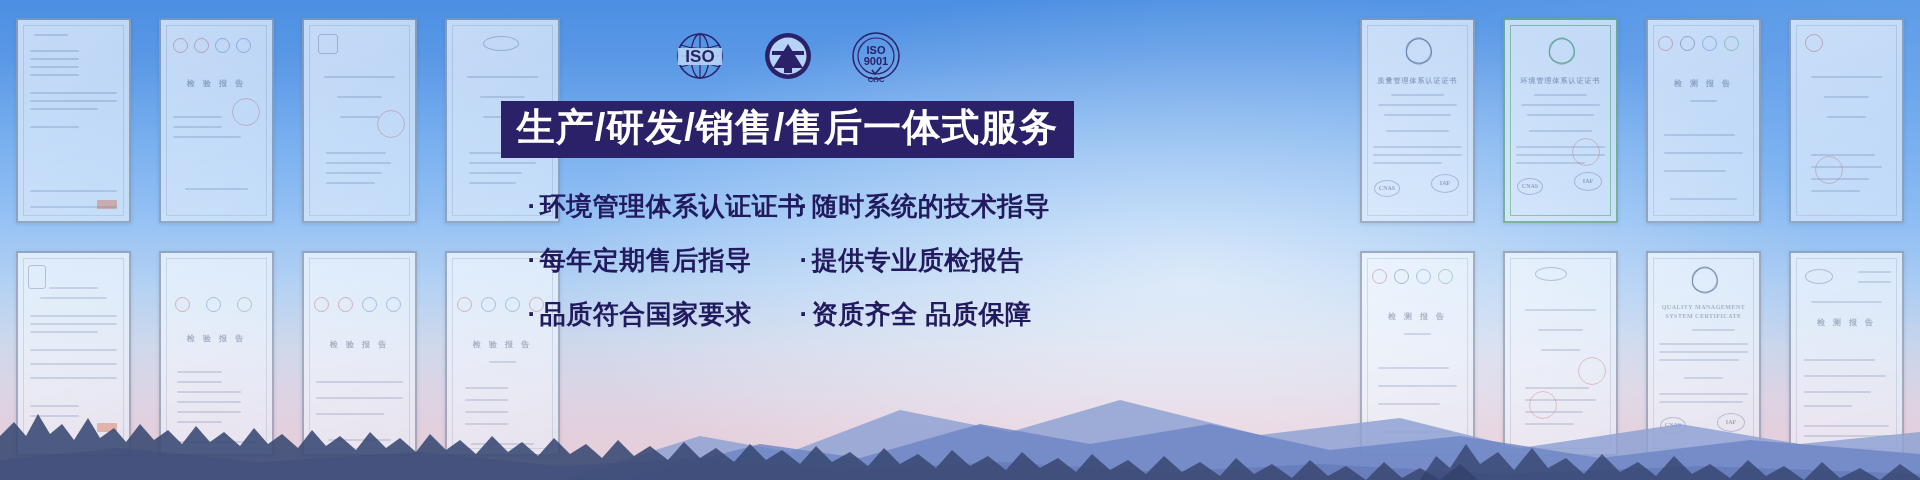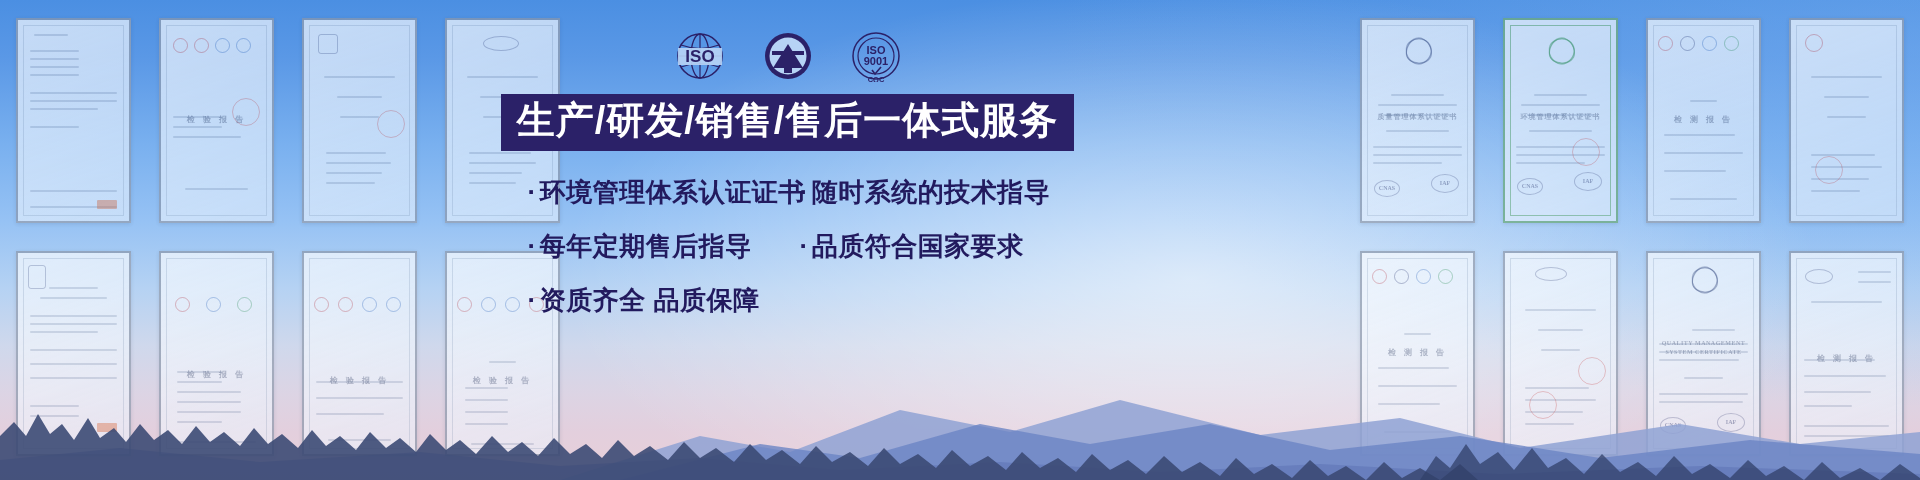--- a/index.html
+++ b/index.html
@@ -55,21 +55,20 @@
     position:absolute;left:5px;top:5px;right:5px;bottom:5px;
     border:1px solid rgba(120,140,170,.28);
   }
   .c-row{position:absolute;left:11%;right:11%;height:2px;background:rgba(70,90,130,.22);border-radius:1px;}
   .c-row.short{right:45%;}
   .c-row.mid{right:28%;}
   .c-head{
     position:absolute;left:0;right:0;text-align:center;
     font-size:8px;letter-spacing:3px;color:rgba(45,60,95,.42);
     font-weight:700;
-    margin-top:36px;
   }
   .c-logos{position:absolute;display:flex;gap:6px;align-items:center;}
   .c-logo{width:13px;height:13px;border-radius:50%;border:1.6px solid rgba(190,70,80,.45);}
   .c-logo.blue{border-color:rgba(60,110,190,.45);}
   .c-logo.green{border-color:rgba(60,150,95,.45);}
   .c-logo.navy{border-color:rgba(45,55,110,.4);}
   .c-seal{
     position:absolute;width:26px;height:26px;border-radius:50%;
     border:1.6px solid rgba(60,70,120,.32);
   }
@@ -94,20 +93,21 @@
 
   
   #mountains{position:absolute;left:0;bottom:0;width:1920px;height:140px;pointer-events:none;}
   #trees{position:absolute;left:0;bottom:0;width:1920px;height:96px;pointer-events:none;}
 
   
   #center{
     position:absolute;left:495px;top:0;width:585px;height:480px;
     display:flex;flex-direction:column;align-items:center;
     pointer-events:none;
+    gap:7px;
   }
   #badges{
     display:flex;gap:36px;align-items:center;justify-content:center;
     margin-top:30px;height:52px;
   }
   .badge{position:relative;width:52px;height:52px;color:#2b2168;}
 
   #main-title{
     margin-top:14px;
     font-size:60px;line-height:1.05;font-weight:900;
@@ -474,20 +474,23 @@
       <div class="feature">
         <span class="dot">·</span><span>环境管理体系认证证书</span>
       </div>
       <div class="feature">
         <span class="dot">·</span><span>随时系统的技术指导</span>
       </div>
       <div class="feature">
         <span class="dot">·</span><span>每年定期售后指导</span>
       </div>
       <div class="feature">
+        <span class="dot">·</span><span>提供专业质检报告</span>
+      </div>
+      <div class="feature">
         <span class="dot">·</span><span>品质符合国家要求</span>
       </div>
       <div class="feature">
         <span class="dot">·</span><span>资质齐全 品质保障</span>
       </div>
     </div>
   </div>
 </div>
 
 </body></html>

